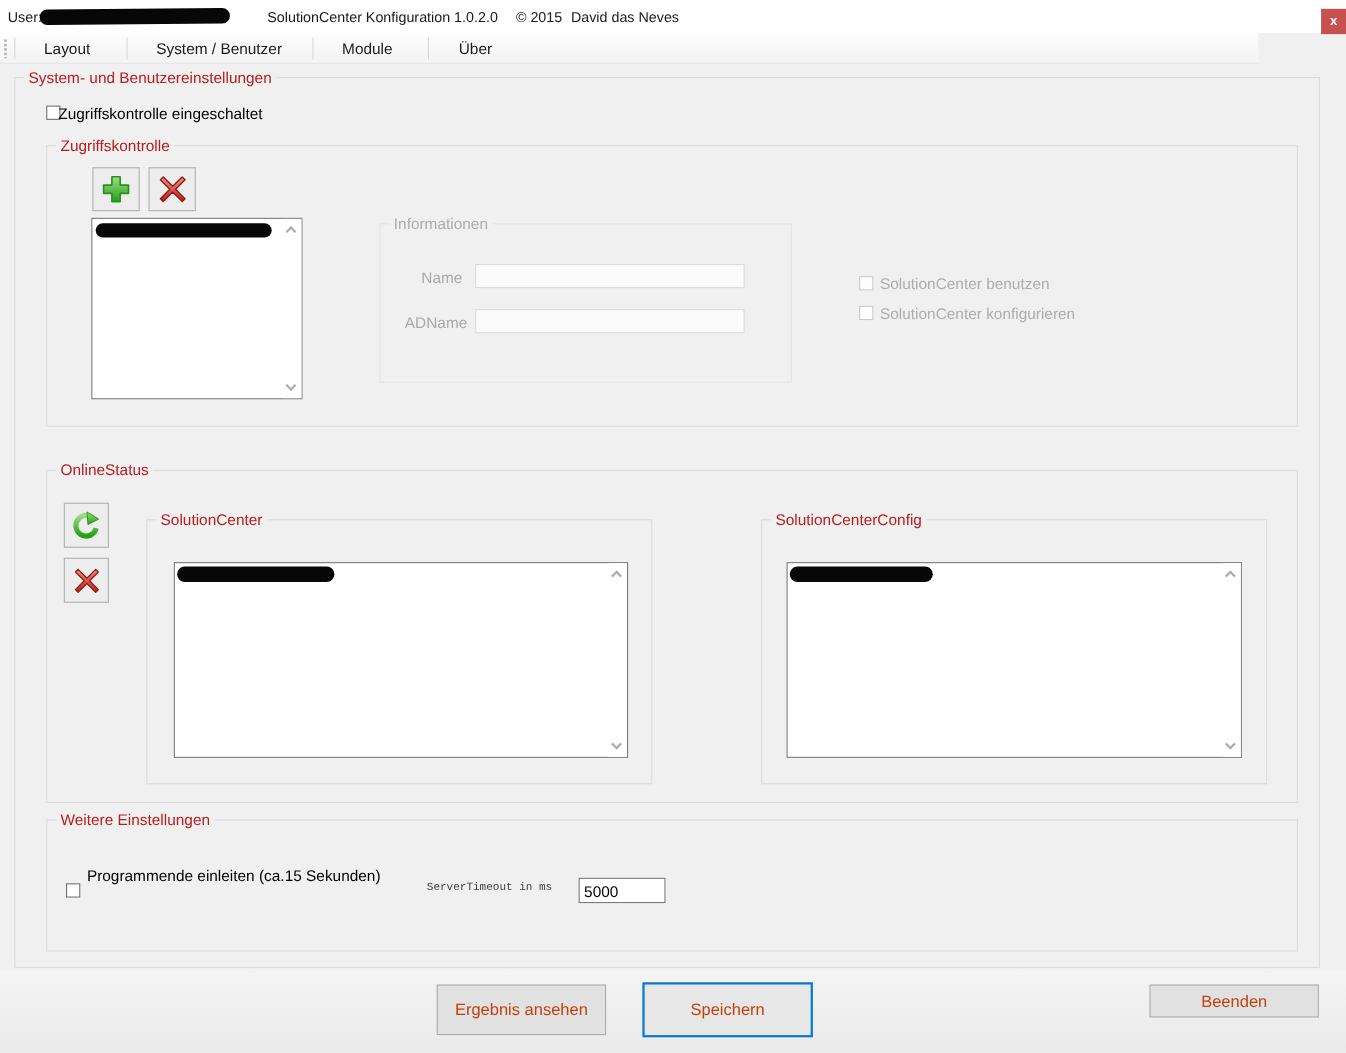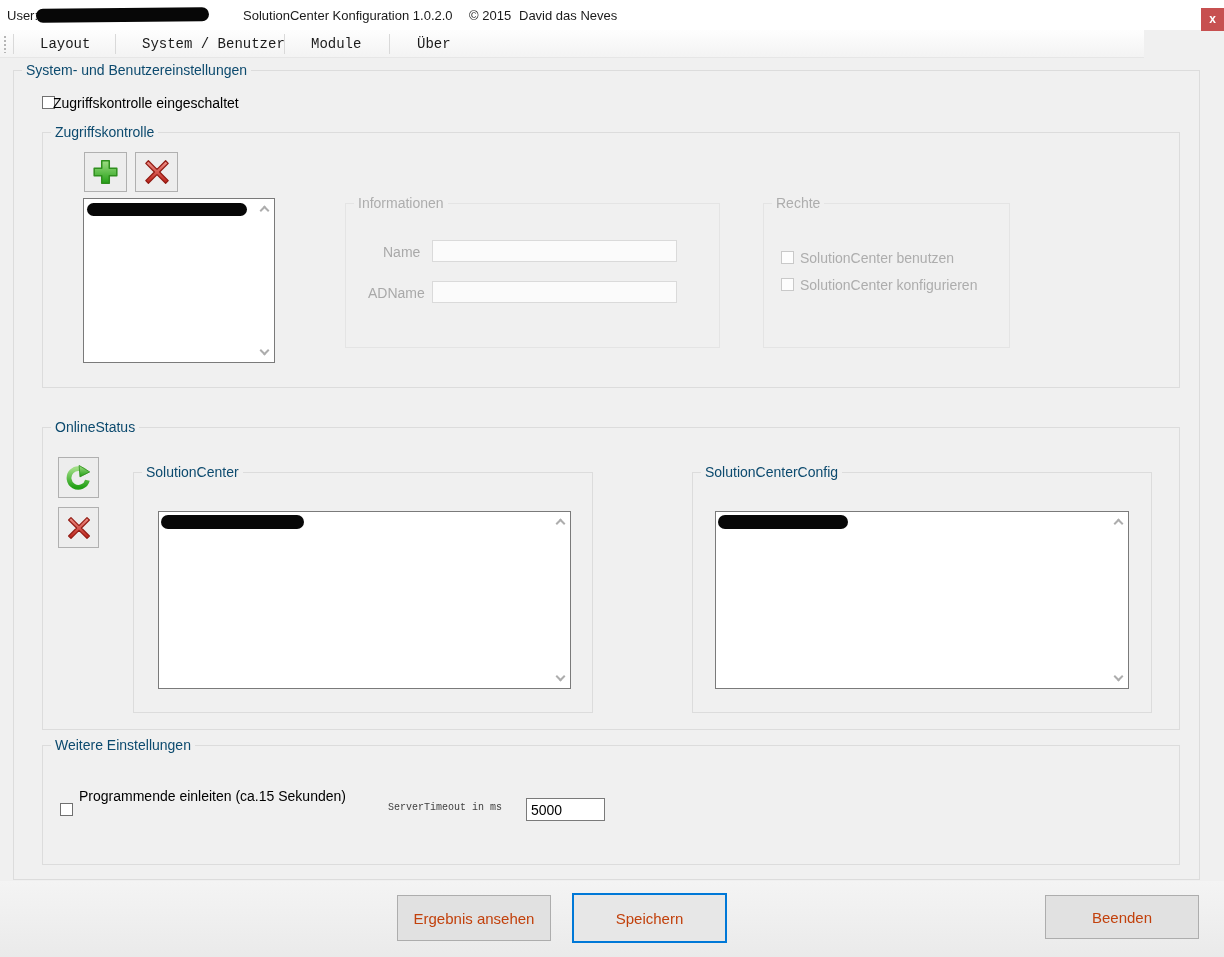--- a/index.html
+++ b/index.html
@@ -10,31 +10,31 @@
   
   .titlebar { position:absolute; left:0; top:0; width:1224px; height:30px; background:#ffffff; }
   .tb-text { position:absolute; top:8px; font-size:13px; color:#1a1a1a; white-space:nowrap; }
 
   .close-btn { position:absolute; left:1201px; top:8px; width:23px; height:23px; background:#c75050;
                display:flex; align-items:center; justify-content:center; cursor:default; }
   .close-btn span { color:#ffffff; font-size:12px; font-weight:bold; line-height:1; margin-top:-2px; }
 
   
   .toolstrip { position:absolute; left:0; top:30px; width:1144px; height:28px;
-               background:linear-gradient(#fefefe,#f3f3f3); border-bottom:1px solid #e6e6e6;font-family:Liberation Mono, monospace; }
+               background:linear-gradient(#fefefe,#f3f3f3); border-bottom:1px solid #e6e6e6; }
   .grip { position:absolute; left:3px; top:5px; width:4px; height:18px;
           background-image:radial-gradient(circle at 2px 2px, #b5b5b5 1.1px, rgba(0,0,0,0) 1.3px);
           background-size:4px 4px; }
   .tsep { position:absolute; top:4px; width:1px; height:20px; background:#d9d9d9; }
   .menu-item { position:absolute; top:6px; font-size:14px; color:#1a1a1a; white-space:nowrap; cursor:default; }
 
   
   .groupbox { position:absolute; border:1px solid #dcdcdc; }
   .groupbox .gb-label { position:absolute; top:-9px; left:8px; background:#f0f0f0; padding:0 4px;
-                        font-size:14px; color:#0c4a6e; white-space:nowrap; }
+                        font-size:14px; color:#b91c1c; white-space:nowrap; }
   .groupbox.disabled { border-color:#e4e4e4; }
   .groupbox.disabled .gb-label { color:#adadad; }
 
   
   .checkbox { position:absolute; width:13px; height:13px; background:#fff; border:1px solid #707070; }
   .checkbox.disabled { border-color:#c9c9c9; background:#fdfdfd; }
   .cb-label { position:absolute; font-size:14px; color:#000; white-space:nowrap; }
   .cb-label.disabled { color:#adadad; }
   .plain-label { position:absolute; font-size:10px; color:#404040; white-space:nowrap;font-family:Liberation Mono, monospace; }
   .dis-label { position:absolute; font-size:14px; color:#a9a9a9; white-space:nowrap; }
@@ -137,23 +137,20 @@
 
 
   <div class="groupbox disabled" style="left:345px; top:203px; width:375px; height:145px">
     <span class="gb-label">Informationen</span>
   </div>
   <span class="dis-label" style="left:383px; top:244px">Name</span>
   <input class="textbox disabled" style="left: 432px; top: 240px; width: 245px; height: 22px;" disabled="" value="">
   <span class="dis-label" style="left:368px; top:285px">ADName</span>
   <input class="textbox disabled" style="left: 432px; top: 281px; width: 245px; height: 22px;" disabled="" value="">
 
-  <div class="groupbox disabled" style="left:763px; top:203px; width:247px; height:145px">
-    <span class="gb-label">Rechte</span>
-  </div>
   <div class="checkbox disabled" style="left:781px; top:251px"></div>
   <span class="cb-label disabled" style="left:800px; top:250px">SolutionCenter benutzen</span>
   <div class="checkbox disabled" style="left:781px; top:278px"></div>
   <span class="cb-label disabled" style="left:800px; top:277px">SolutionCenter konfigurieren</span>
 
   <div class="groupbox" style="left:42px; top:427px; width:1138px; height:303px">
     <span class="gb-label">OnlineStatus</span>
   </div>
 
   <button class="iconbtn" style="left:58px; top:457px; width:41px; height:41px">
@@ -193,16 +190,16 @@
 
   <div class="groupbox" style="left:42px; top:745px; width:1138px; height:120px">
     <span class="gb-label">Weitere Einstellungen</span>
   </div>
   <div class="checkbox" style="left:60px; top:803px"></div>
   <span class="cb-label" style="left:79px; top:788px">Programmende einleiten (ca.15 Sekunden)</span>
   <span class="plain-label" style="left:388px; top:802px">ServerTimeout in ms</span>
   <input class="textbox" style="left: 526px; top: 798px; width: 79px; height: 23px;" value="5000">
 
   <button class="btn" style="left:397px; top:895px; width:154px; height:46px">Ergebnis ansehen</button>
-  <button class="btn default" style="left:572px; top:893px; width:155px; height:50px">Speichern</button>
-  <button class="btn" style="left:1045px; top:895px; width:154px; height:44px">Beenden</button>
+  <button class="btn default" style="left:584px; top:893px; width:155px; height:50px">Speichern</button>
+  <button class="btn" style="left:1045px; top:895px; width:154px; height:30px">Beenden</button>
 
 </div>
 
 </body></html>

